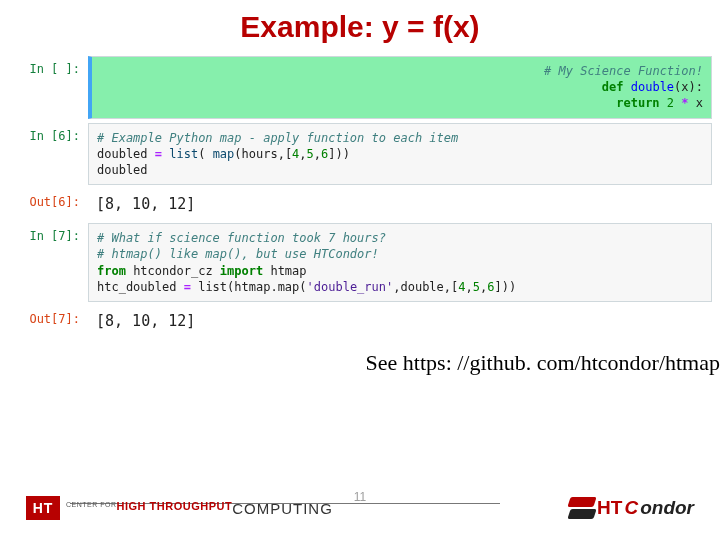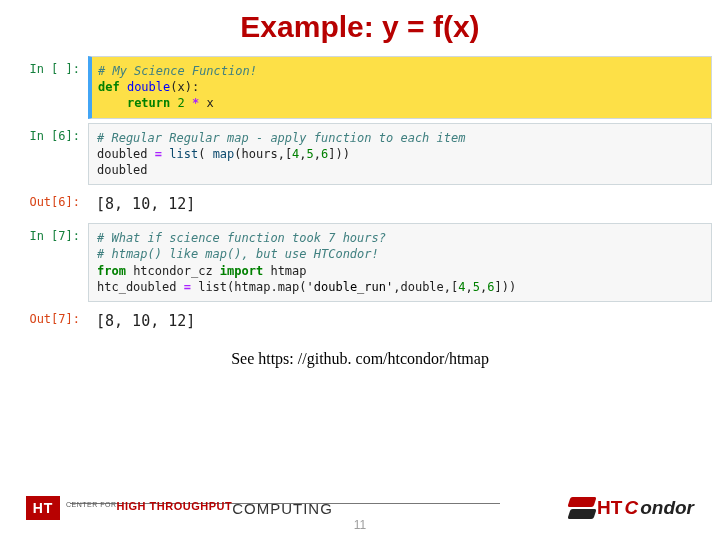--- a/index.html
+++ b/index.html
@@ -45,41 +45,42 @@
     font-family: "Menlo", "Consolas", monospace;
     font-size: 12px;
     line-height: 1.35;
     white-space: pre;
     color: #222;
     overflow: hidden;
   }
   .codebox.selected {
     border-left: 4px solid #42a5f5;
     padding-left: 6px;
-    background: #fde047;
+    background: #86efac;
+    text-align: right;
   }
   .outbox {
     flex: 1;
     padding: 6px 8px;
     font-family: "Menlo", "Consolas", monospace;
     font-size: 15px;
     color: #222;
     white-space: pre;
   }
   .tok-com { color: #408080; font-style: italic; }
   .tok-kw  { color: #008000; font-weight: bold; }
   .tok-fn  { color: #0000ff; }
   .tok-num { color: #008000; }
   .tok-op  { color: #aa22ff; font-weight: bold; }
   .tok-bi  { color: #0c4a6e; }
-  .tok-str { color: #000000; }
+  .tok-str { color: #4c1d95; }
   .footer-link {
-    text-align: center;
+    text-align: right;
     font-family: "Times New Roman", serif;
-    font-size: 16px;
+    font-size: 22px;
     margin-top: 14px;
     color: #000;
   }
   .footer {
     position: absolute;
     left: 0; right: 0; bottom: 0;
     height: 58px;
     display: flex;
     align-items: center;
     justify-content: space-between;
@@ -103,21 +104,21 @@
   }
   .chtc-text {
     display: flex; flex-direction: row; line-height: 1;
   }
   .chtc-top { font-size: 7px; letter-spacing: 0.5px; color: #555; }
   .chtc-mid { font-size: 11px; font-weight: bold; letter-spacing: 0.5px; color: #b70101; }
   .chtc-bot { font-size: 15px; letter-spacing: 1px; color: #333; }
   .pagenum {
     position: absolute;
     left: 50%; transform: translateX(-50%);
-    bottom: 8px;
+    bottom: 36px;
     font-size: 12px; color: #9e9e9e; margin-top: 20px;
   }
   .underline {
     position: absolute;
     left: 70px; right: 220px; bottom: 36px;
     height: 1px; background: #777;
   }
   .logo-right {
     display: flex; align-items: center; gap: 2px;
     font-weight: bold;
@@ -145,21 +146,21 @@
 
   <div class="cell">
     <div class="prompt">In [ ]:</div>
     <div class="codebox selected"><span class="tok-com"># My Science Function!</span>
 <span class="tok-kw">def</span> <span class="tok-fn">double</span><span>(x):</span>
     <span class="tok-kw">return</span> <span class="tok-num">2</span> <span class="tok-op">*</span> <span>x</span></div>
   </div>
 
   <div class="cell">
     <div class="prompt">In [6]:</div>
-    <div class="codebox"><span class="tok-com"># Regular Regular map - apply function to each item</span>
+    <div class="codebox"><span class="tok-com"># Example Python map - apply function to each item</span>
 <span>doubled </span><span class="tok-op">=</span> <span class="tok-bi">list</span><span>( </span><span class="tok-bi">map</span><span>(hours,[</span><span class="tok-num">4</span><span>,</span><span class="tok-num">5</span><span>,</span><span class="tok-num">6</span><span>]))</span>
 <span>doubled</span></div>
   </div>
 
   <div class="cell">
     <div class="prompt out">Out[6]:</div>
     <div class="outbox">[8, 10, 12]</div>
   </div>
 
   <div class="cell">

